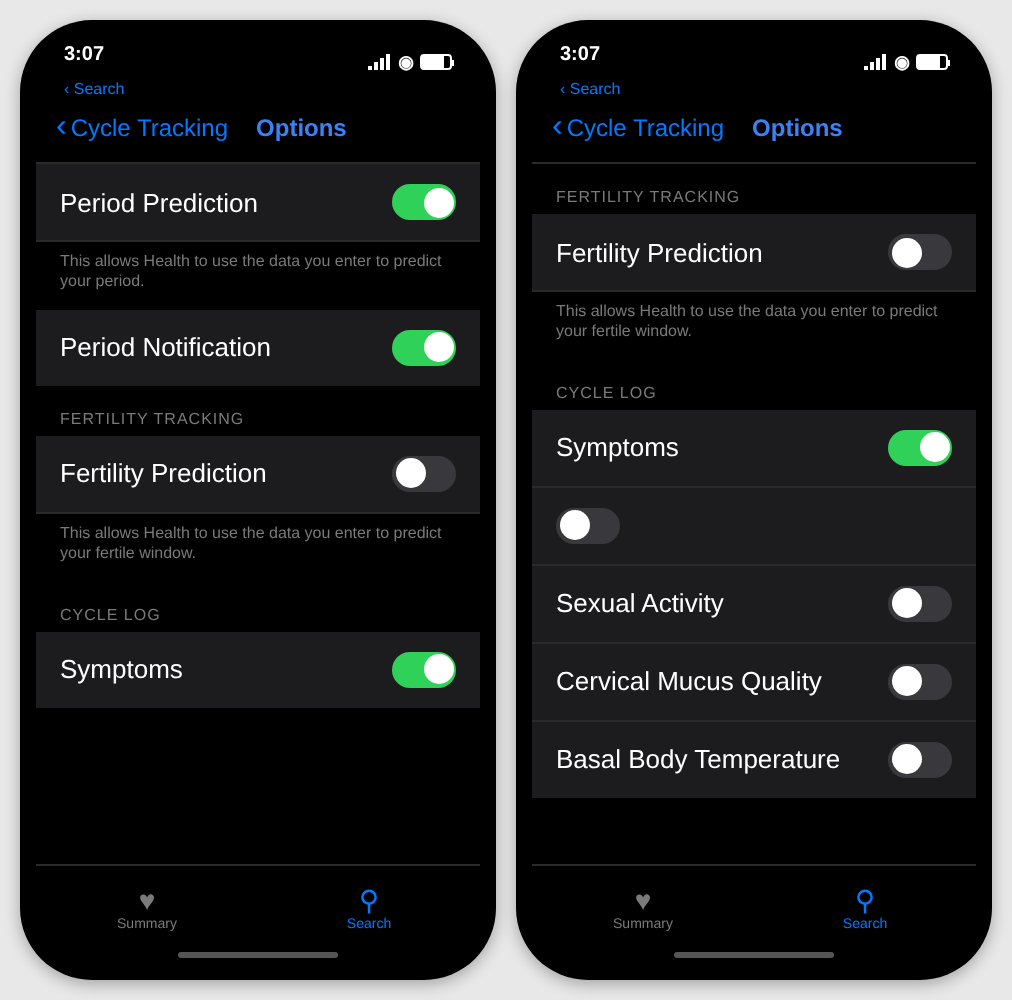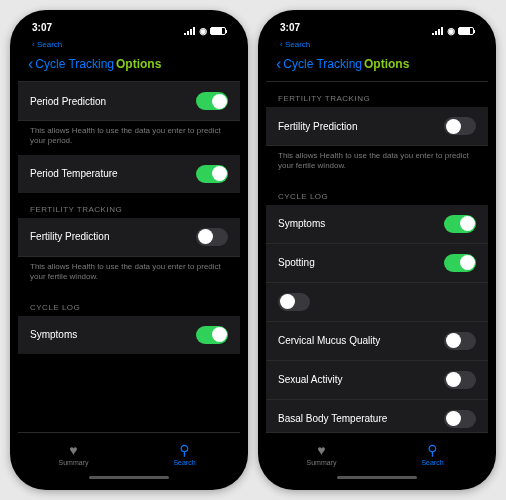--- a/index.html
+++ b/index.html
@@ -10,24 +10,24 @@
 .statusbar{display:flex;justify-content:space-between;padding:4px 14px 0;font-size:10px;font-weight:600;height:22px}
 .sb-right{display:flex;gap:3px;align-items:center}
 .sig{width:12px;height:8px}
 .batt{width:16px;height:8px;border:1px solid #fff;border-radius:2px;position:relative}
 .batt::after{content:'';position:absolute;right:-2px;top:2px;width:1px;height:3px;background:#fff}
 .batt-fill{background:#fff;height:100%;width:80%}
 .breadcrumb{font-size:8px;color:#007aff;padding:0 14px}
 .navbar{display:flex;align-items:center;padding:6px 10px 8px;border-bottom:.5px solid #2a2a2a}
 .back{color:#007aff;font-size:12px;display:flex;align-items:center;gap:2px}
 .back-chev{font-size:16px;font-weight:300}
-.title{color:#84cc16;font-size:12px;font-weight:600;margin-left:2px}
+.title{color:#3b82f6;font-size:12px;font-weight:600;margin-left:14px}
 .content{flex:1;overflow-y:auto;background:#000}
 .section-h{color:#7a7a7a;font-size:8px;letter-spacing:.5px;padding:12px 12px 4px;text-transform:uppercase}
-.row{background:#1c1c1e;padding:10px 12px;display:flex;justify-content:space-between;align-items:center;border-bottom:.5px solid #2a2a2a;font-size:10px}
+.row{background:#1c1c1e;padding:10px 12px;display:flex;justify-content:space-between;align-items:center;border-bottom:.5px solid #2a2a2a;font-size:13px}
 .row:last-child{border-bottom:none}
 .desc{color:#7a7a7a;font-size:8px;line-height:1.3;padding:5px 12px 8px}
 .toggle{width:32px;height:18px;border-radius:10px;position:relative;cursor:pointer}
 .toggle.on{background:#30d158}
 .toggle.off{background:#39393d}
 .knob{position:absolute;width:15px;height:15px;background:#fff;border-radius:50%;top:1.5px;transition:.2s}
 .toggle.on .knob{right:1.5px}
 .toggle.off .knob{left:1.5px}
 .tabbar{display:flex;border-top:.5px solid #2a2a2a;background:#000;height:42px}
 .tab{flex:1;display:flex;flex-direction:column;align-items:center;justify-content:center;gap:1px;font-size:7px;color:#7a7a7a}
@@ -67,21 +67,21 @@
 <div class="content" id="left-content">
         <div>
           <div class="row">
             <span>Period Prediction</span>
             <div class="toggle on">
               <div class="knob"></div>
             </div>
           </div>
           <div class="desc">This allows Health to use the data you enter to predict your period.</div>
           <div class="row">
-            <span>Period Temperature</span>
+            <span>Period Notification</span>
             <div class="toggle on">
               <div class="knob"></div>
             </div>
           </div>
         </div>
         <div class="section-h">FERTILITY TRACKING</div>
         <div>
           <div class="row">
             <span>Fertility Prediction</span>
             <div class="toggle off">
@@ -153,38 +153,32 @@
         </div>
         <div class="section-h">CYCLE LOG</div>
         <div>
           <div class="row">
             <span>Symptoms</span>
             <div class="toggle on">
               <div class="knob"></div>
             </div>
           </div>
           <div class="row">
-            <span>Spotting</span>
-            <div class="toggle on">
-              <div class="knob"></div>
-            </div>
-          </div>
-          <div class="row">
+            <div class="toggle off">
+              <div class="knob"></div>
+            </div>
+          </div>
+          <div class="row">
+            <span>Sexual Activity</span>
             <div class="toggle off">
               <div class="knob"></div>
             </div>
           </div>
           <div class="row">
             <span>Cervical Mucus Quality</span>
-            <div class="toggle off">
-              <div class="knob"></div>
-            </div>
-          </div>
-          <div class="row">
-            <span>Sexual Activity</span>
             <div class="toggle off">
               <div class="knob"></div>
             </div>
           </div>
           <div class="row">
             <span>Basal Body Temperature</span>
             <div class="toggle off">
               <div class="knob"></div>
             </div>
           </div>

